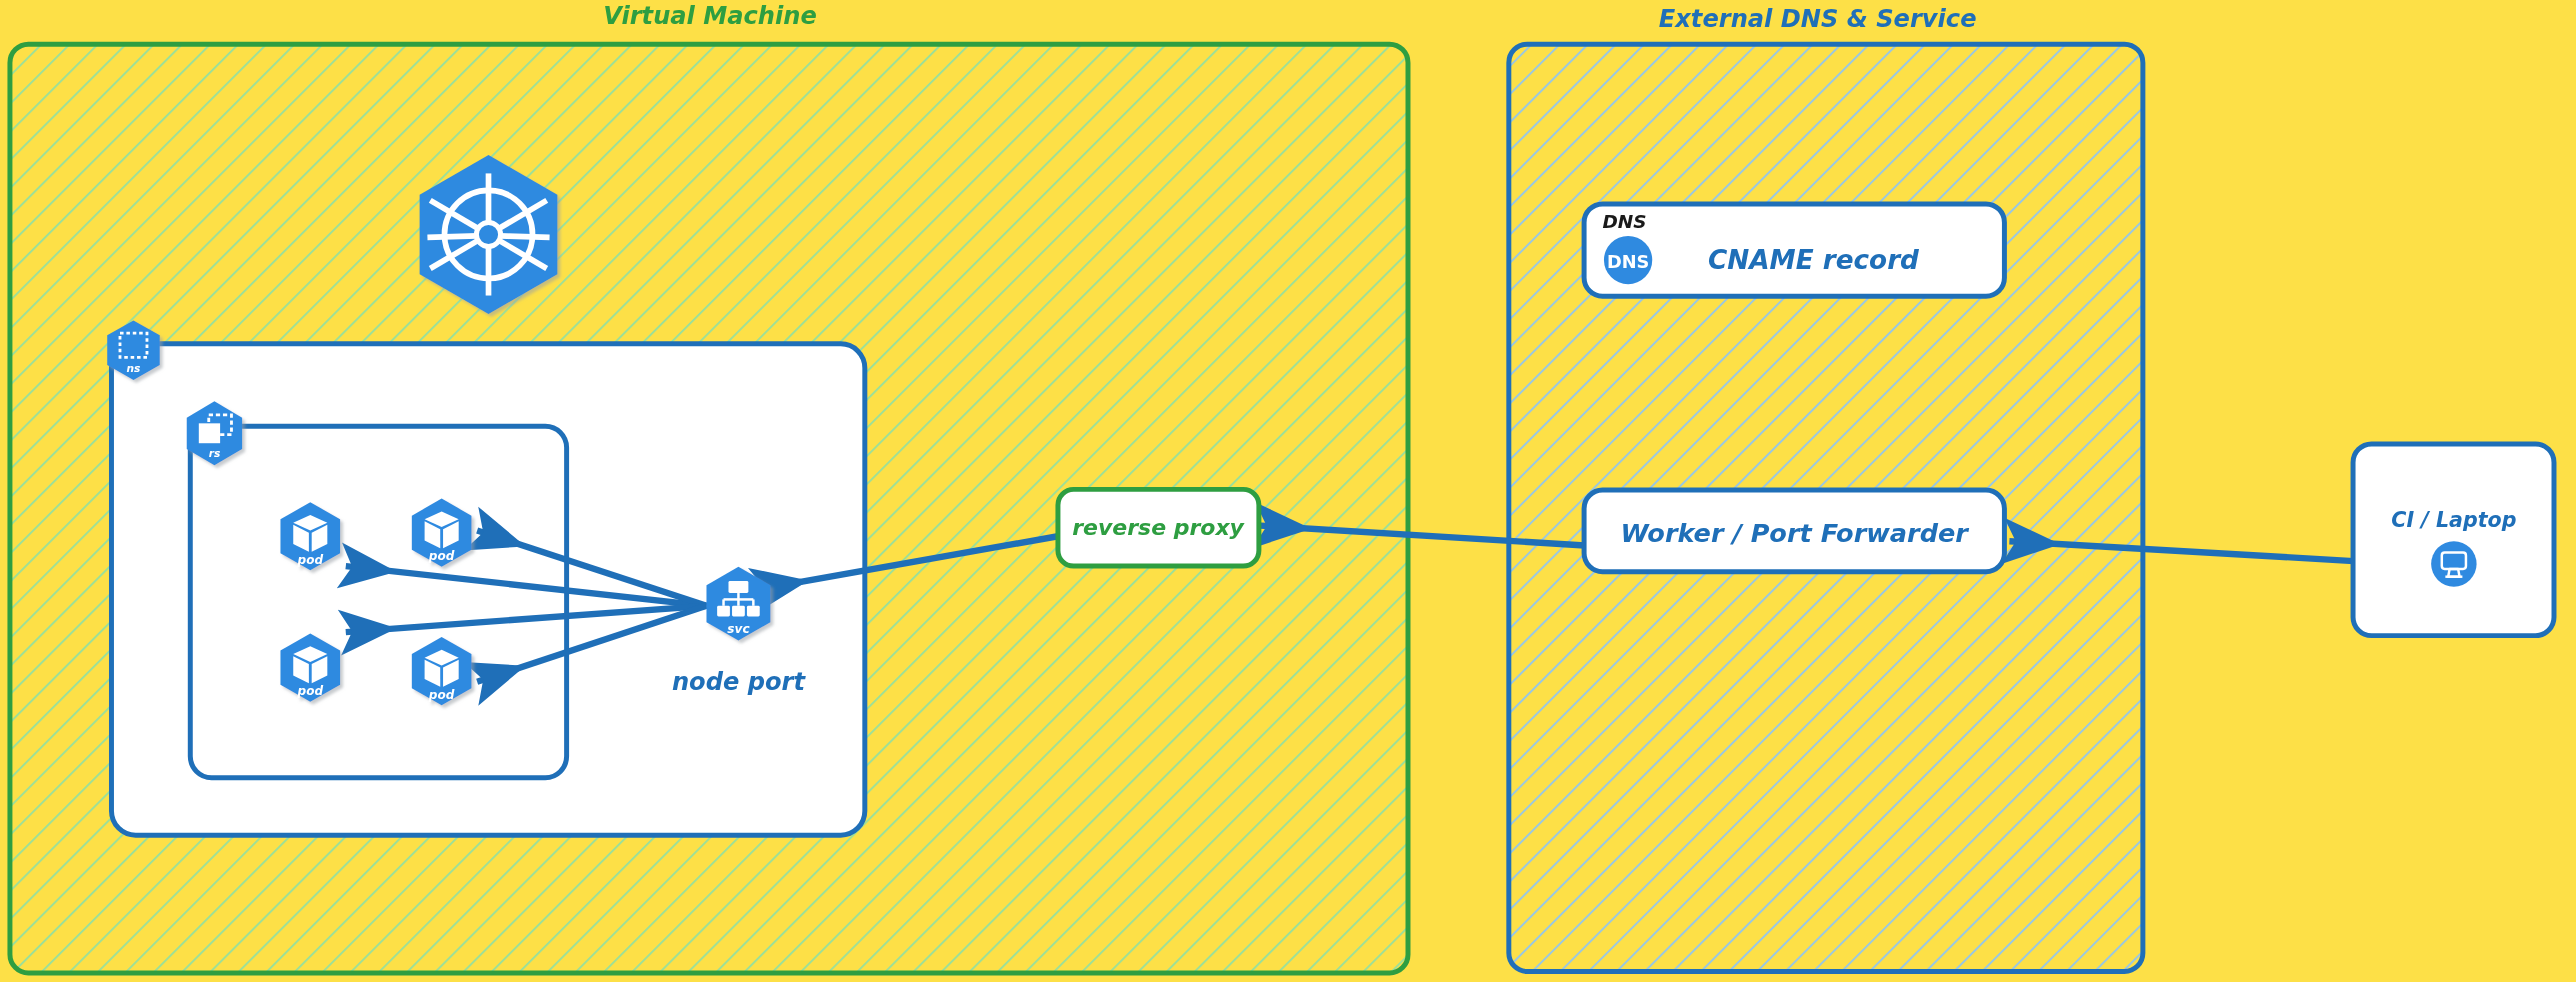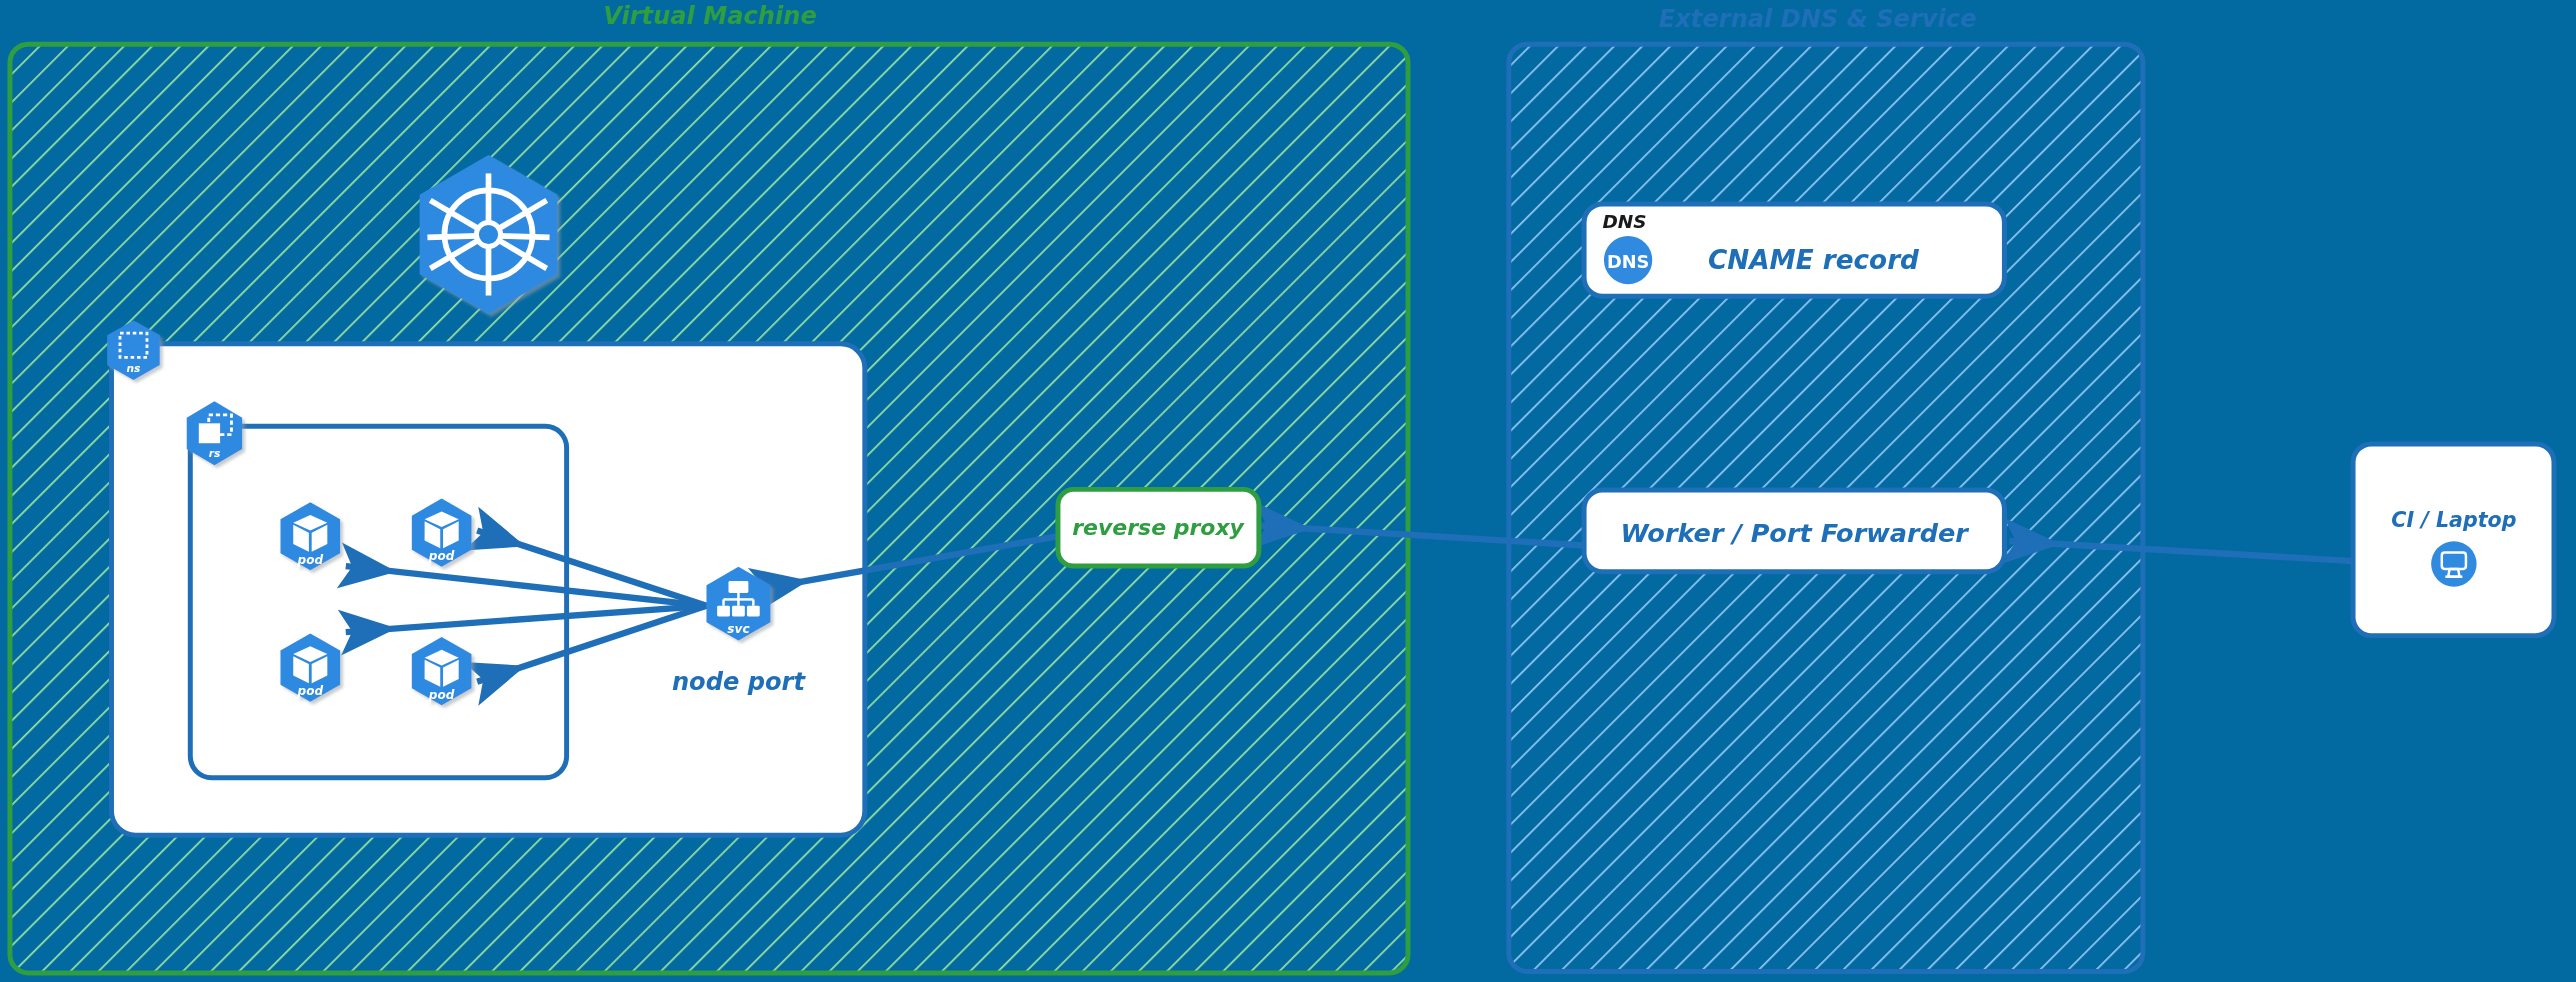--- a/index.html
+++ b/index.html
@@ -8,21 +8,21 @@
     padding: 0;
     background: #ffffff;
   }
   body {
     font-family: "DejaVu Sans", sans-serif;
   }
   #stage {
     position: relative;
     width: 2576px;
     height: 983px;
-    background: #0369a1;
+    background: #fde047;
     overflow: hidden;
   }
   #diagram-svg {
     position: absolute;
     left: 0;
     top: 0;
     width: 2576px;
     height: 983px;
     display: block;
   }

